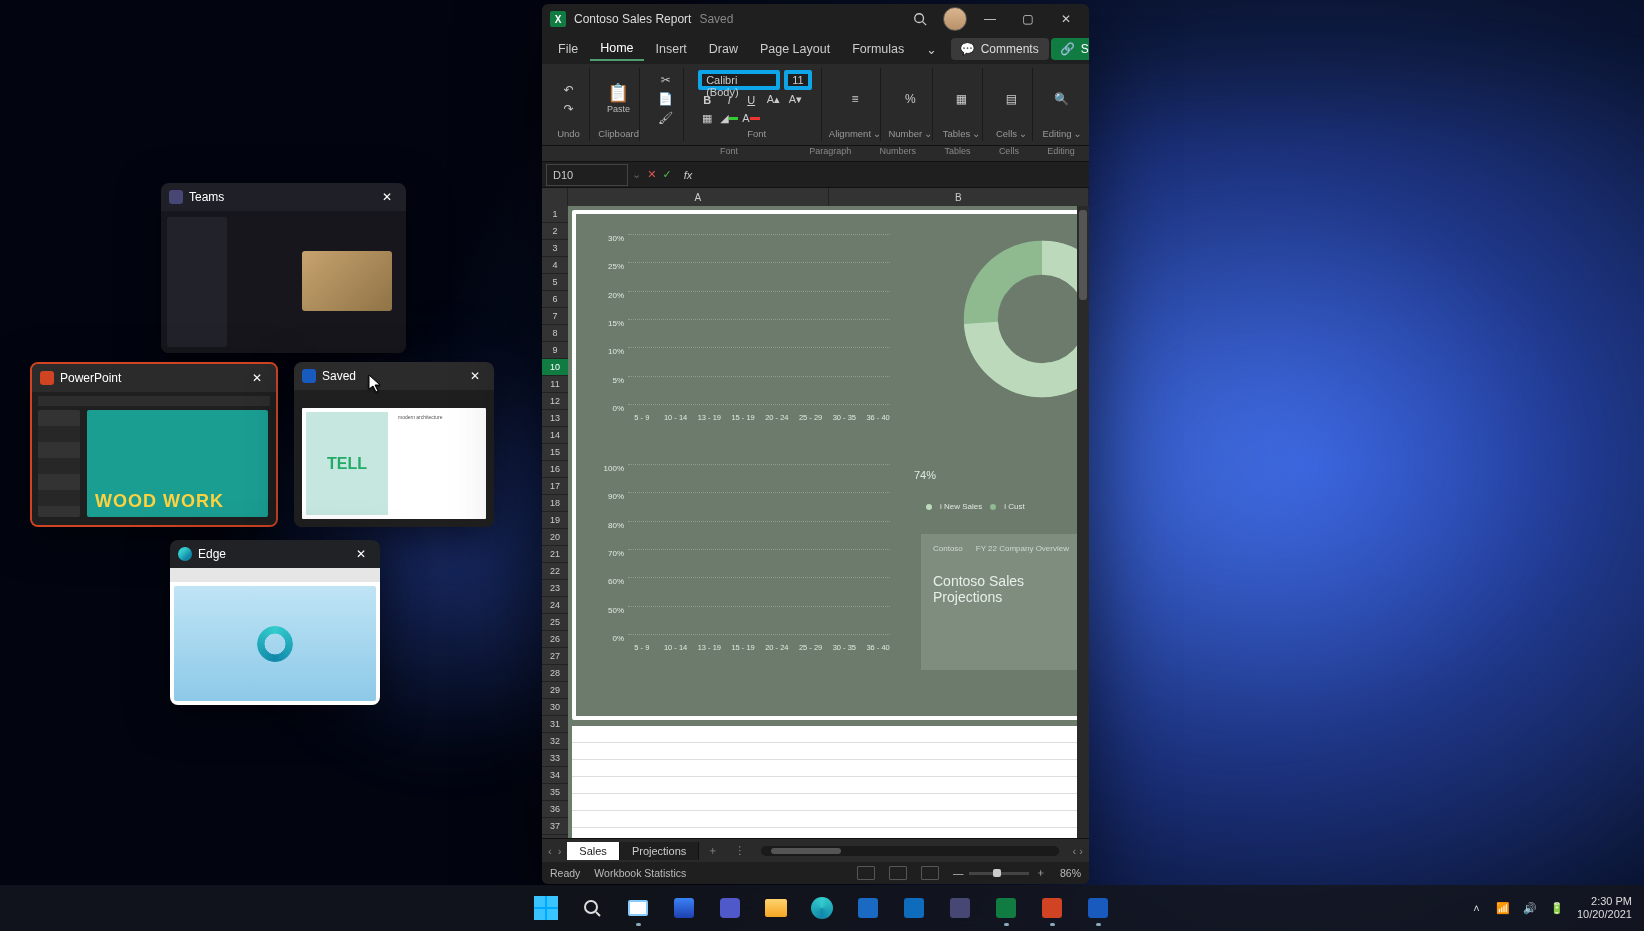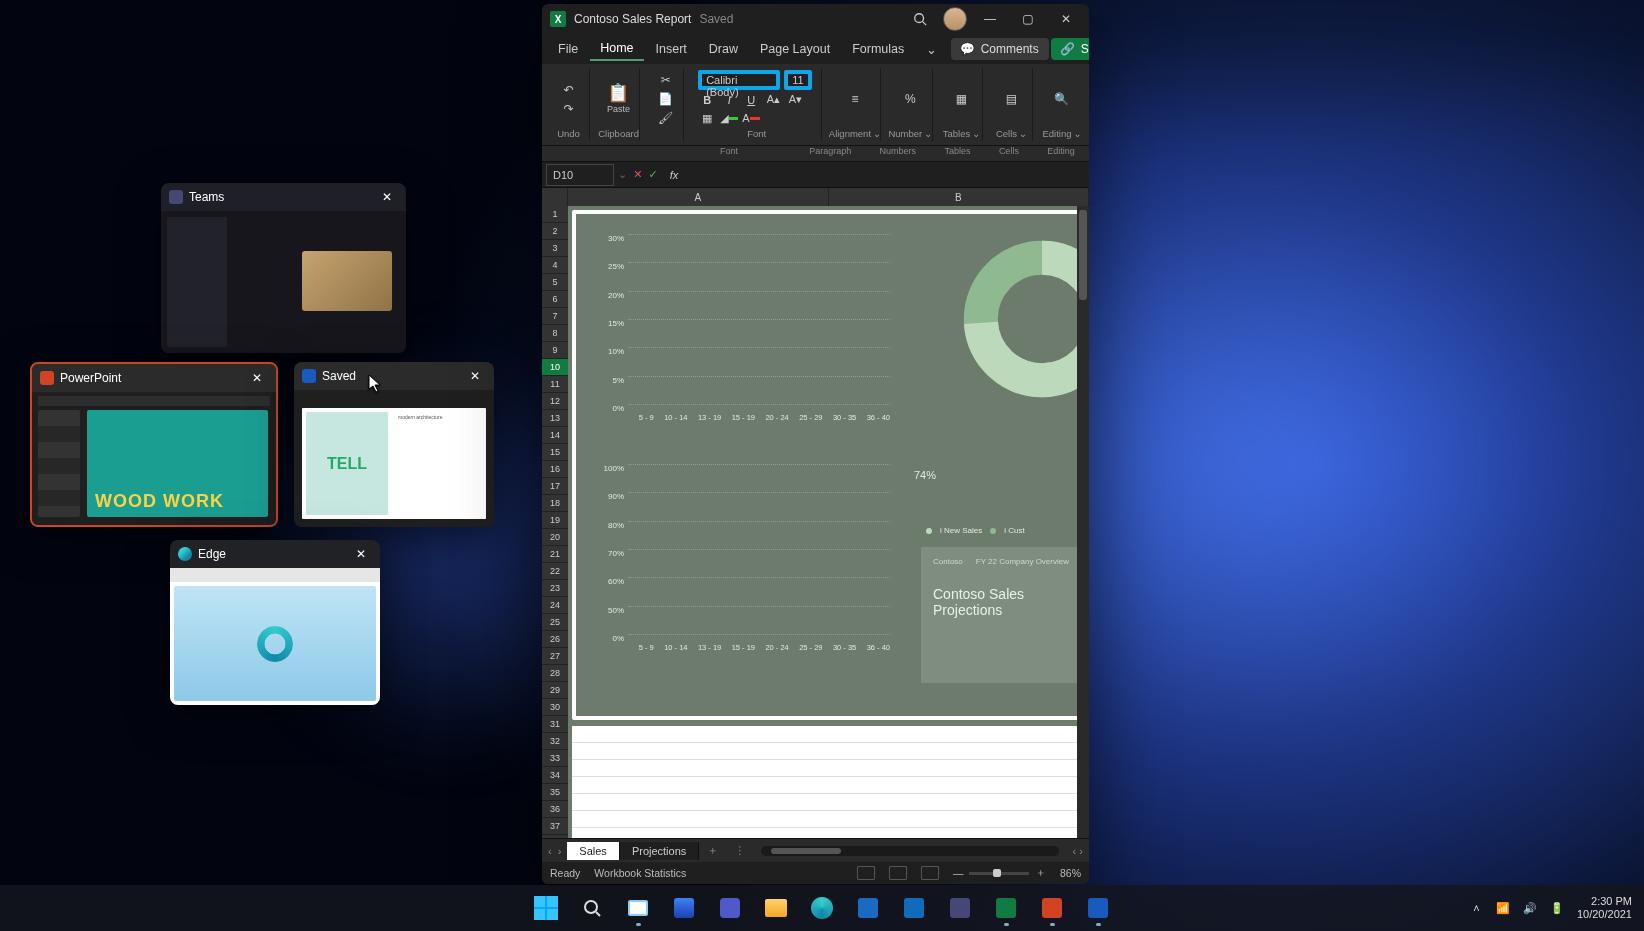--- a/index.html
+++ b/index.html
@@ -90,43 +90,43 @@
   .rgroup .lbl{font-size:9.5px;color:#999;margin-top:0;display:flex;align-items:center;gap:2px;}
   .ricon{width:16px;height:16px;display:flex;align-items:center;justify-content:center;color:#ccc;font-size:12px;}
   .fontgroup .row{display:flex;gap:4px;align-items:center;}
   .fontgroup select,.fontgroup .sel{background:#1f1f1f;border:4px solid #0ea5e9;color:#ccc;font-size:11px;height:20px;border-radius:2px;padding:0 4px;}
   .fontgroup .fname{width:82px;}
   .fontgroup .fsize{width:28px;}
   .fbtn{width:18px;height:18px;display:flex;align-items:center;justify-content:center;color:#ccc;font-size:11px;border-radius:2px;}
   .clr{width:14px;height:3px;display:inline-block;margin-top:1px;}
 
   .namebar{height:26px;background:#1f1f1f;border-bottom:1px solid #111;display:flex;align-items:center;font-size:11px;color:#ccc;}
-  .namebar .namebox{width:68px;height:22px;border:1px solid #444;margin:0 4px;padding:0 6px;display:flex;align-items:center;background:#1f1f1f;}
+  .namebar .namebox{width:82px;height:22px;border:1px solid #444;margin:0 4px;padding:0 6px;display:flex;align-items:center;background:#1f1f1f;}
   .namebar .nbtns{display:flex;gap:6px;padding:0 6px;color:#888;}
   .namebar .fx{padding:0 6px;color:#ccc;font-style:italic;}
   .namebar input{flex:1;background:transparent;border:none;color:#ccc;height:22px;outline:none;}
 
   .gridwrap{flex:1;display:flex;flex-direction:column;background:#6d7b6d;position:relative;}
   .colhdr{height:18px;background:#333;display:flex;color:#ccc;font-size:10px;}
   .colhdr .corner{width:26px;border-right:1px solid #222;}
   .colhdr .c{flex:1;display:flex;align-items:center;justify-content:center;border-right:1px solid #222;}
   .sheet{flex:1;display:flex;overflow:hidden;}
   .rowhdr{width:26px;background:#333;color:#ccc;font-size:9px;}
   .rowhdr .r{height:17px;display:flex;align-items:center;justify-content:center;border-bottom:1px solid #222;}
   .rowhdr .r.sel{background:#107c41;color:#fff;}
   .canvas{flex:1;position:relative;background:#6d7b6d;}
   .whitecard{position:absolute;left:4px;top:4px;right:8px;height:510px;background:#6d7b6d;border:4px solid #fff;border-radius:2px;}
   .chart{position:absolute;background:transparent;}
   .chartA{left:18px;top:10px;width:300px;height:200px;}
   .chartB{left:18px;top:240px;width:300px;height:200px;}
   .donut{position:absolute;right:-50px;top:20px;width:170px;height:170px;}
   .donutpct{position:absolute;left:338px;top:255px;font-size:11px;color:#dfe9df;}
-  .legend{position:absolute;left:350px;top:312px;font-size:8px;color:#dfe9df;display:flex;gap:8px;align-items:center;}
+  .legend{position:absolute;left:350px;top:288px;font-size:8px;color:#dfe9df;display:flex;gap:8px;align-items:center;}
   .legdot{width:6px;height:6px;border-radius:50%;background:#bcd9bc;display:inline-block;}
-  .panel{position:absolute;right:-4px;top:333px;width:160px;height:136px;background:#7f8d7f;padding:10px 12px;color:#e8efe8;font-size:11px;}
+  .panel{position:absolute;right:-4px;top:320px;width:160px;height:136px;background:#7f8d7f;padding:10px 12px;color:#e8efe8;font-size:11px;}
   .panel .ph{display:flex;justify-content:space-between;font-size:8px;color:#cdd8cd;margin-bottom:20px;}
   .panel .pt{font-size:14px;}
   .belowgrid{position:absolute;left:4px;top:520px;right:8px;bottom:0;background:#fff;}
   .belowgrid .gl{position:absolute;inset:0;background:
     repeating-linear-gradient(to bottom, transparent 0 16px, #ddd 16px 17px);}
   .vscroll{position:absolute;right:0;top:18px;bottom:0;width:12px;background:#2a2a2a;}
   .vscroll .thumb2{position:absolute;left:2px;right:2px;top:4px;height:90px;background:#555;border-radius:3px;}
 
   .sheettabs{height:24px;background:#2a2a2a;display:flex;align-items:center;font-size:11px;color:#ccc;border-top:1px solid #111;}
   .sheettabs .nav{padding:0 6px;display:flex;gap:6px;color:#888;}
@@ -158,21 +158,21 @@
 
   
   .bars{position:absolute;left:36px;right:4px;bottom:20px;top:10px;display:flex;align-items:flex-end;gap:10px;}
   .bar{flex:1;display:flex;flex-direction:column;justify-content:flex-end;position:relative;}
   .seg{width:100%;}
   .seg.a{background:#bcd9bc;}
   .seg.b{background:#8fb98f;}
   .yaxis{position:absolute;left:0;top:10px;bottom:20px;width:34px;display:flex;flex-direction:column;justify-content:space-between;font-size:8px;color:#dfe9df;text-align:right;padding-right:4px;}
   .yaxis .yl{height:0;}
   .xcat{position:absolute;left:36px;right:4px;bottom:2px;display:flex;gap:10px;font-size:7.5px;color:#dfe9df;}
-  .xcat span{flex:1;text-align:right;white-space:nowrap;}
+  .xcat span{flex:1;text-align:center;white-space:nowrap;}
   .hgrid{position:absolute;left:34px;right:4px;top:10px;bottom:20px;}
   .hgrid .hl{position:absolute;left:0;right:0;border-top:1px dotted rgba(255,255,255,.25);}
 </style>
 </head>
 <body>
 
 <div class="bloom"></div>
 
 <div class="thumb teams">
   <div class="thumb-bar">

